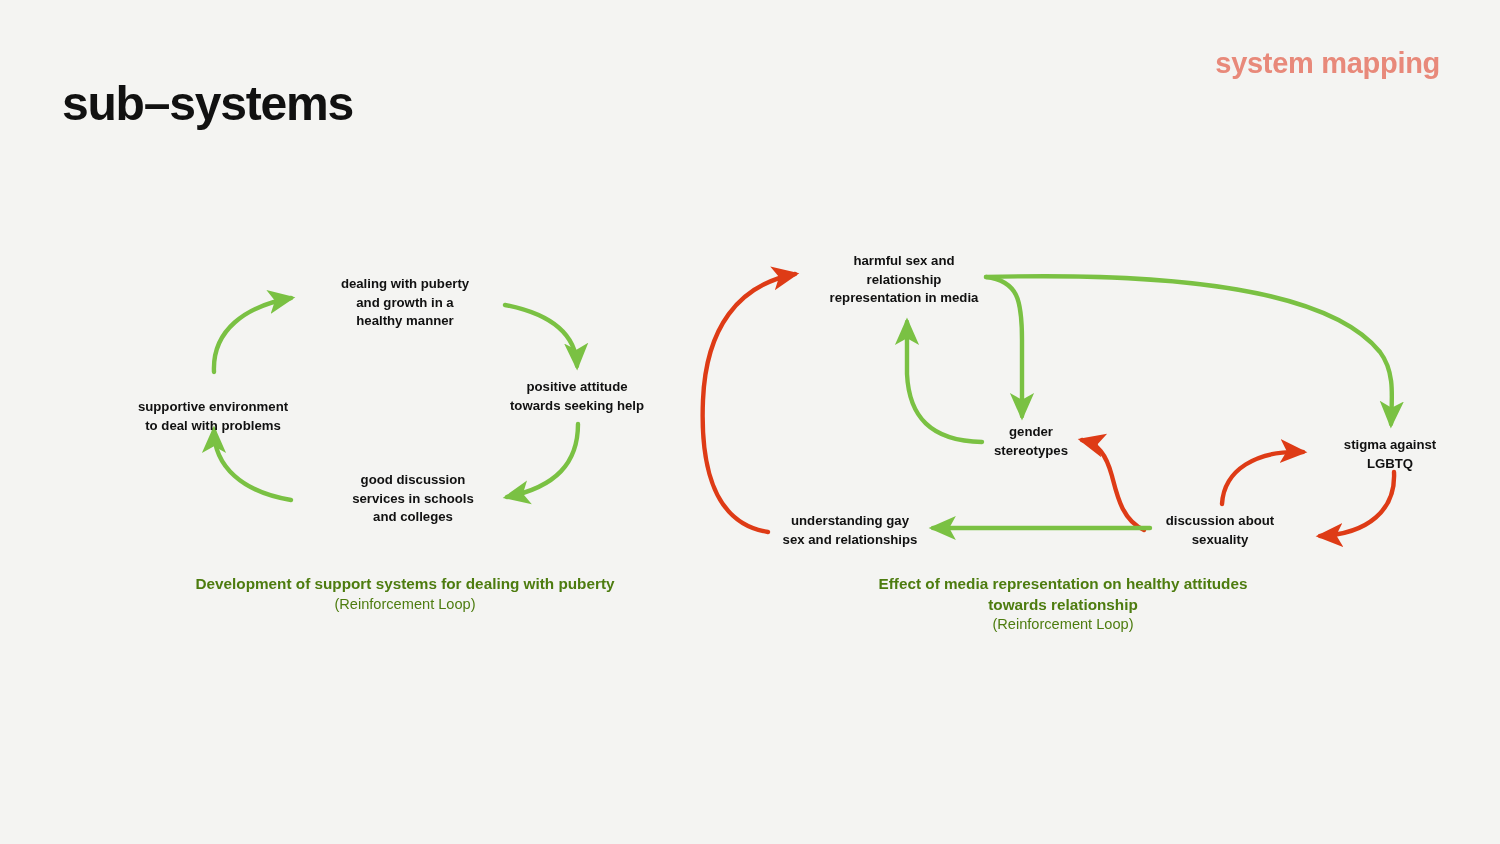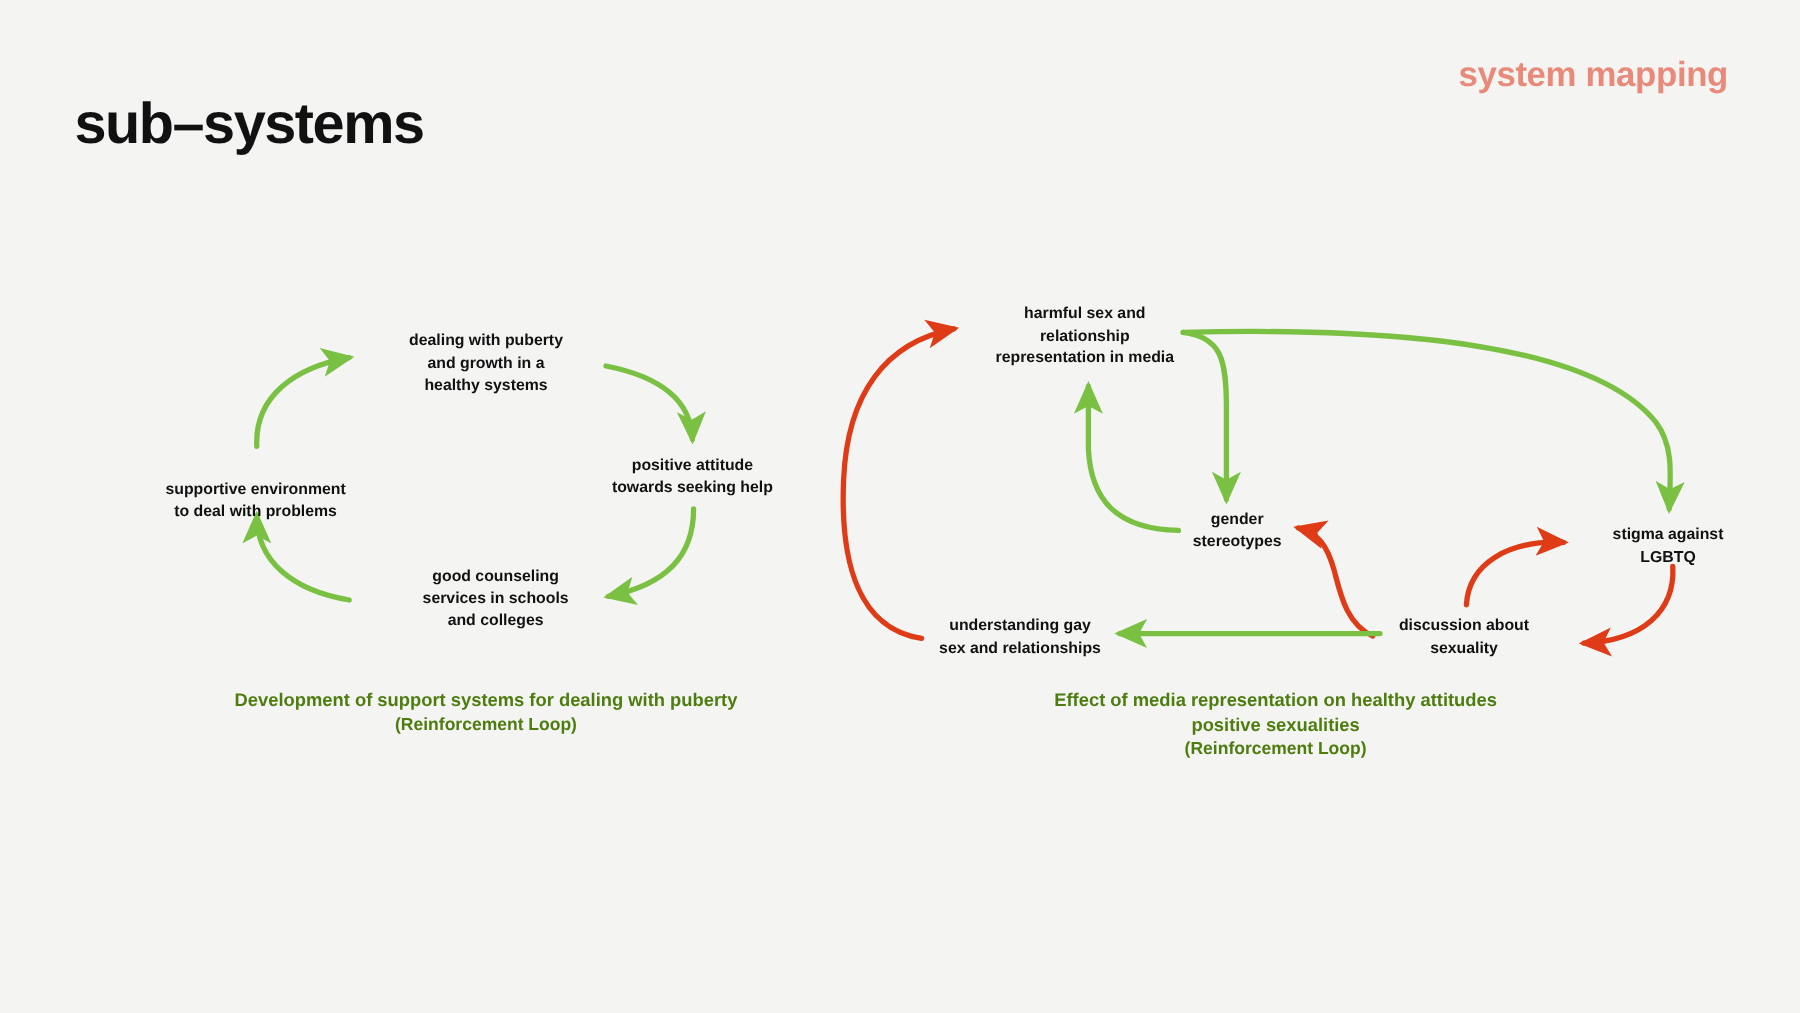--- a/index.html
+++ b/index.html
@@ -45,21 +45,21 @@
 
   .caption{
     position:absolute;
     transform:translateX(-50%);
     text-align:center;
     color:#4d7c0f;
     font-family:"Liberation Sans",sans-serif;
     line-height:1.35;
   }
   .caption .cap-title{font-size:15.3px;font-weight:bold;display:block;}
-  .caption .cap-sub{font-size:14.6px;font-weight:bold;display:block;text-align:center;}
+  .caption .cap-sub{font-size:14.6px;font-weight:normal;display:block;text-align:center;}
 </style>
 </head>
 <body>
 
 <div id="slide">
 
   <div class="slide-title">sub–systems</div>
   <div class="slide-kicker">system mapping</div>
 
   <svg class="diagram-layer" viewBox="0 0 1500 844" xmlns="http://www.w3.org/2000/svg">
@@ -96,30 +96,30 @@
 
       <path d="M1150,528 L933,528" stroke="#7ac143" marker-end="url(#ah-green)"></path>
 
       <path d="M768,532 C716,524 700,470 703,400 C706,328 738,285 795,274" stroke="#de3b16" marker-end="url(#ah-red)"></path>
     </g>
   </svg>
 
   <div class="node" style="left:405px;top:303px;">
     <span>dealing with puberty</span><br>
     <span>and growth in a</span><br>
-    <span>healthy systems</span>
+    <span>healthy manner</span>
   </div>
 
   <div class="node" style="left:577px;top:397px;">
     <span>positive attitude</span><br>
     <span>towards seeking help</span>
   </div>
 
   <div class="node" style="left:413px;top:499px;">
-    <span>good counseling</span><br>
+    <span>good discussion</span><br>
     <span>services in schools</span><br>
     <span>and colleges</span>
   </div>
 
   <div class="node" style="left:213px;top:397px;margin-top:20px;">
     <span>supportive environment</span><br>
     <span>to deal with problems</span>
   </div>
 
   <div class="caption" style="left:405px;top:574px;">
@@ -148,17 +148,17 @@
     <span>sexuality</span>
   </div>
 
   <div class="node" style="left:850px;top:531px;">
     <span>understanding gay</span><br>
     <span>sex and relationships</span>
   </div>
 
   <div class="caption" style="left:1063px;top:574px;">
     <span class="cap-title">Effect of media representation on healthy attitudes</span>
-    <span class="cap-title">positive sexualities</span>
+    <span class="cap-title">towards relationship</span>
     <span class="cap-sub">(Reinforcement Loop)</span>
   </div>
 
 </div>
 
 </body></html>

